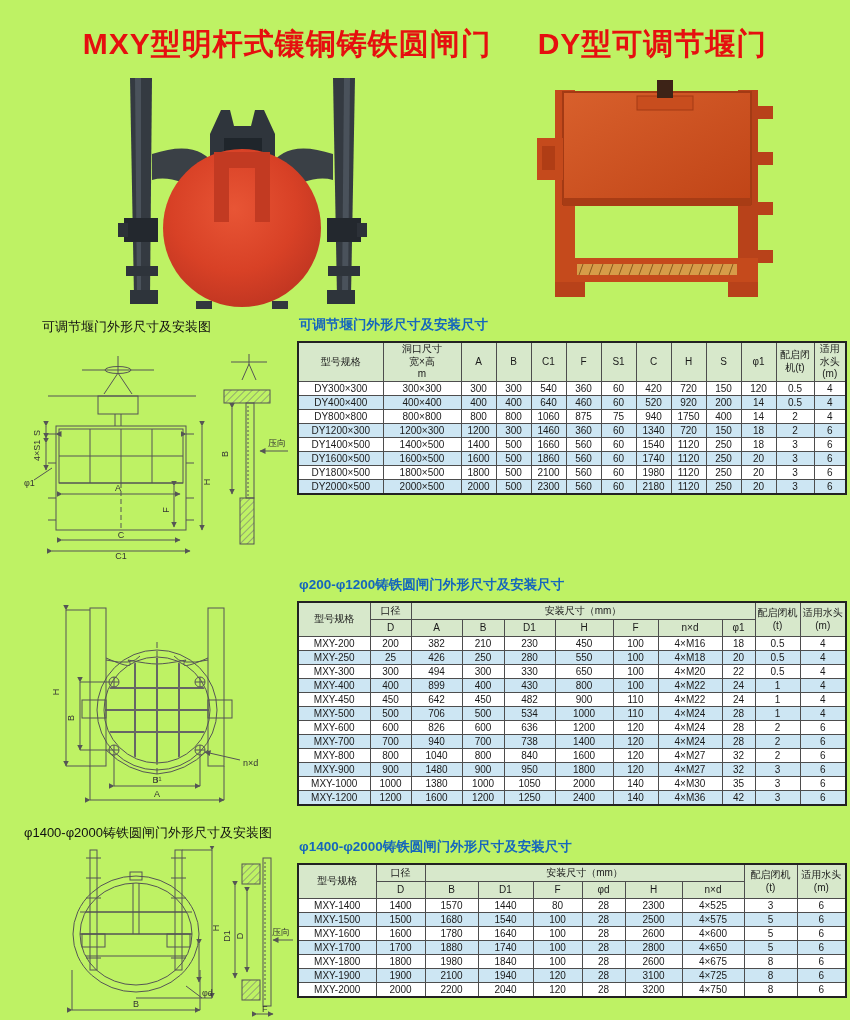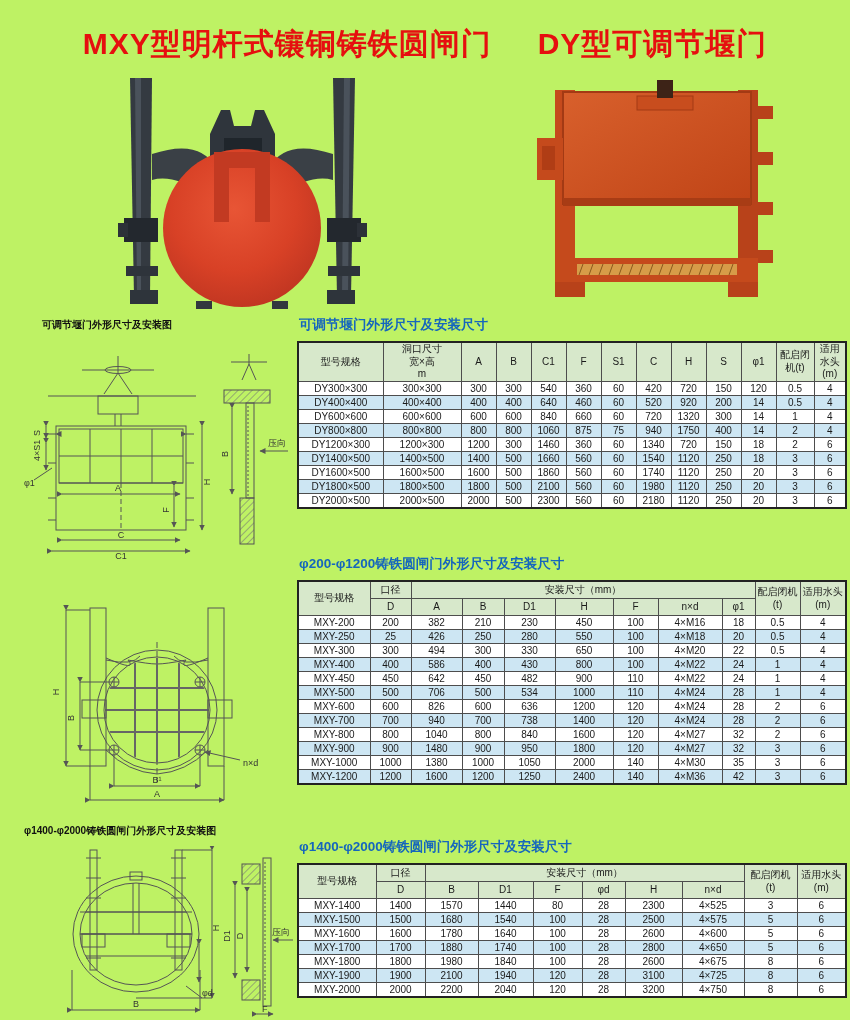--- a/index.html
+++ b/index.html
@@ -2,21 +2,21 @@
 <html><head>
 <meta charset="utf-8">
 <style>
   html,body{margin:0;padding:0;background:#fff;}
   .page{position:relative;width:850px;height:1020px;background:#bef264;overflow:hidden;
         font-family:"Liberation Sans","DejaVu Sans",sans-serif;}
   .main-title{position:absolute;top:24px;left:0;width:850px;text-align:center;
               font-size:30px;font-weight:bold;color:#e60f0f;letter-spacing:1px;white-space:nowrap;}
   .main-title .gap{display:inline-block;width:46px;}
   .photo{position:absolute;}
-  .left-heading{position:absolute;font-size:10px;font-weight:bold;color:#111;white-space:nowrap;}
+  .left-heading{position:absolute;font-size:13px;font-weight:normal;color:#111;white-space:nowrap;}
   .tblock{position:absolute;width:551px;}
   .tbl-title{font-size:13.5px;font-weight:bold;color:#1566bd;margin:0 0 7px 2px;}
   table{border-collapse:collapse;table-layout:fixed;width:548px;border:2px solid #222;}
   th,td{border:1px solid #4d4d4d;text-align:center;vertical-align:middle;
         font-size:10px;color:#1a1a1a;padding:0;overflow:hidden;}
   th{background:#d7e8cb;font-weight:normal;white-space:pre-line;line-height:1.25;height:16px;}
   td{height:13px;background:#fff;}
   tbody tr:nth-child(even) td{background:#cde6f3;}
   .drawing{position:absolute;}
   .drawing text{font-family:"Liberation Sans",sans-serif;font-size:9px;fill:#333;}
@@ -232,35 +232,20 @@
             <td>400</td>
             <td>400</td>
             <td>640</td>
             <td>460</td>
             <td>60</td>
             <td>520</td>
             <td>920</td>
             <td>200</td>
             <td>14</td>
             <td>0.5</td>
-            <td>4</td>
-          </tr>
-          <tr>
-            <td>DY600×600</td>
-            <td>600×600</td>
-            <td>600</td>
-            <td>600</td>
-            <td>840</td>
-            <td>660</td>
-            <td>60</td>
-            <td>720</td>
-            <td>1320</td>
-            <td>300</td>
-            <td>14</td>
-            <td>1</td>
             <td>4</td>
           </tr>
           <tr>
             <td>DY800×800</td>
             <td>800×800</td>
             <td>800</td>
             <td>800</td>
             <td>1060</td>
             <td>875</td>
             <td>75</td>
@@ -402,21 +387,21 @@
         <line x1="196" y1="166" x2="196" y2="200"></line>
       <line x1="212" y1="160" x2="177" y2="152" marker-end="url(#ar)"></line>
     </g>
     <text x="31" y="92" transform="rotate(-90 31 92)" font-size="9" text-anchor="middle">H</text>
     <text x="46" y="118" transform="rotate(-90 46 118)" font-size="9" text-anchor="middle">B</text>
     <text x="129" y="183" font-size="9" text-anchor="middle">B¹</text>
     <text x="129" y="197" font-size="9" text-anchor="middle">A</text>
     <text x="215" y="166" font-size="9">n×d</text>
   </svg>
 
-  <div class="tblock" style="left:297px;top:555px">
+  <div class="tblock" style="left:297px;top:576px">
     <div class="tbl-title">φ200-φ1200铸铁圆闸门外形尺寸及安装尺寸</div>
     <table>
       <colgroup>
         <col style="width:72px">
           <col style="width:41px">
           <col style="width:51px">
           <col style="width:42px">
         <col style="width:51px">
           <col style="width:58px">
           <col style="width:45px">
@@ -482,21 +467,21 @@
             <td>650</td>
             <td>100</td>
             <td>4×M20</td>
             <td>22</td>
             <td>0.5</td>
             <td>4</td>
           </tr>
           <tr>
             <td>MXY-400</td>
             <td>400</td>
-            <td>586</td>
+            <td>899</td>
             <td>400</td>
             <td>430</td>
             <td>800</td>
             <td>100</td>
             <td>4×M22</td>
             <td>24</td>
             <td>1</td>
             <td>4</td>
           </tr>
           <tr>

